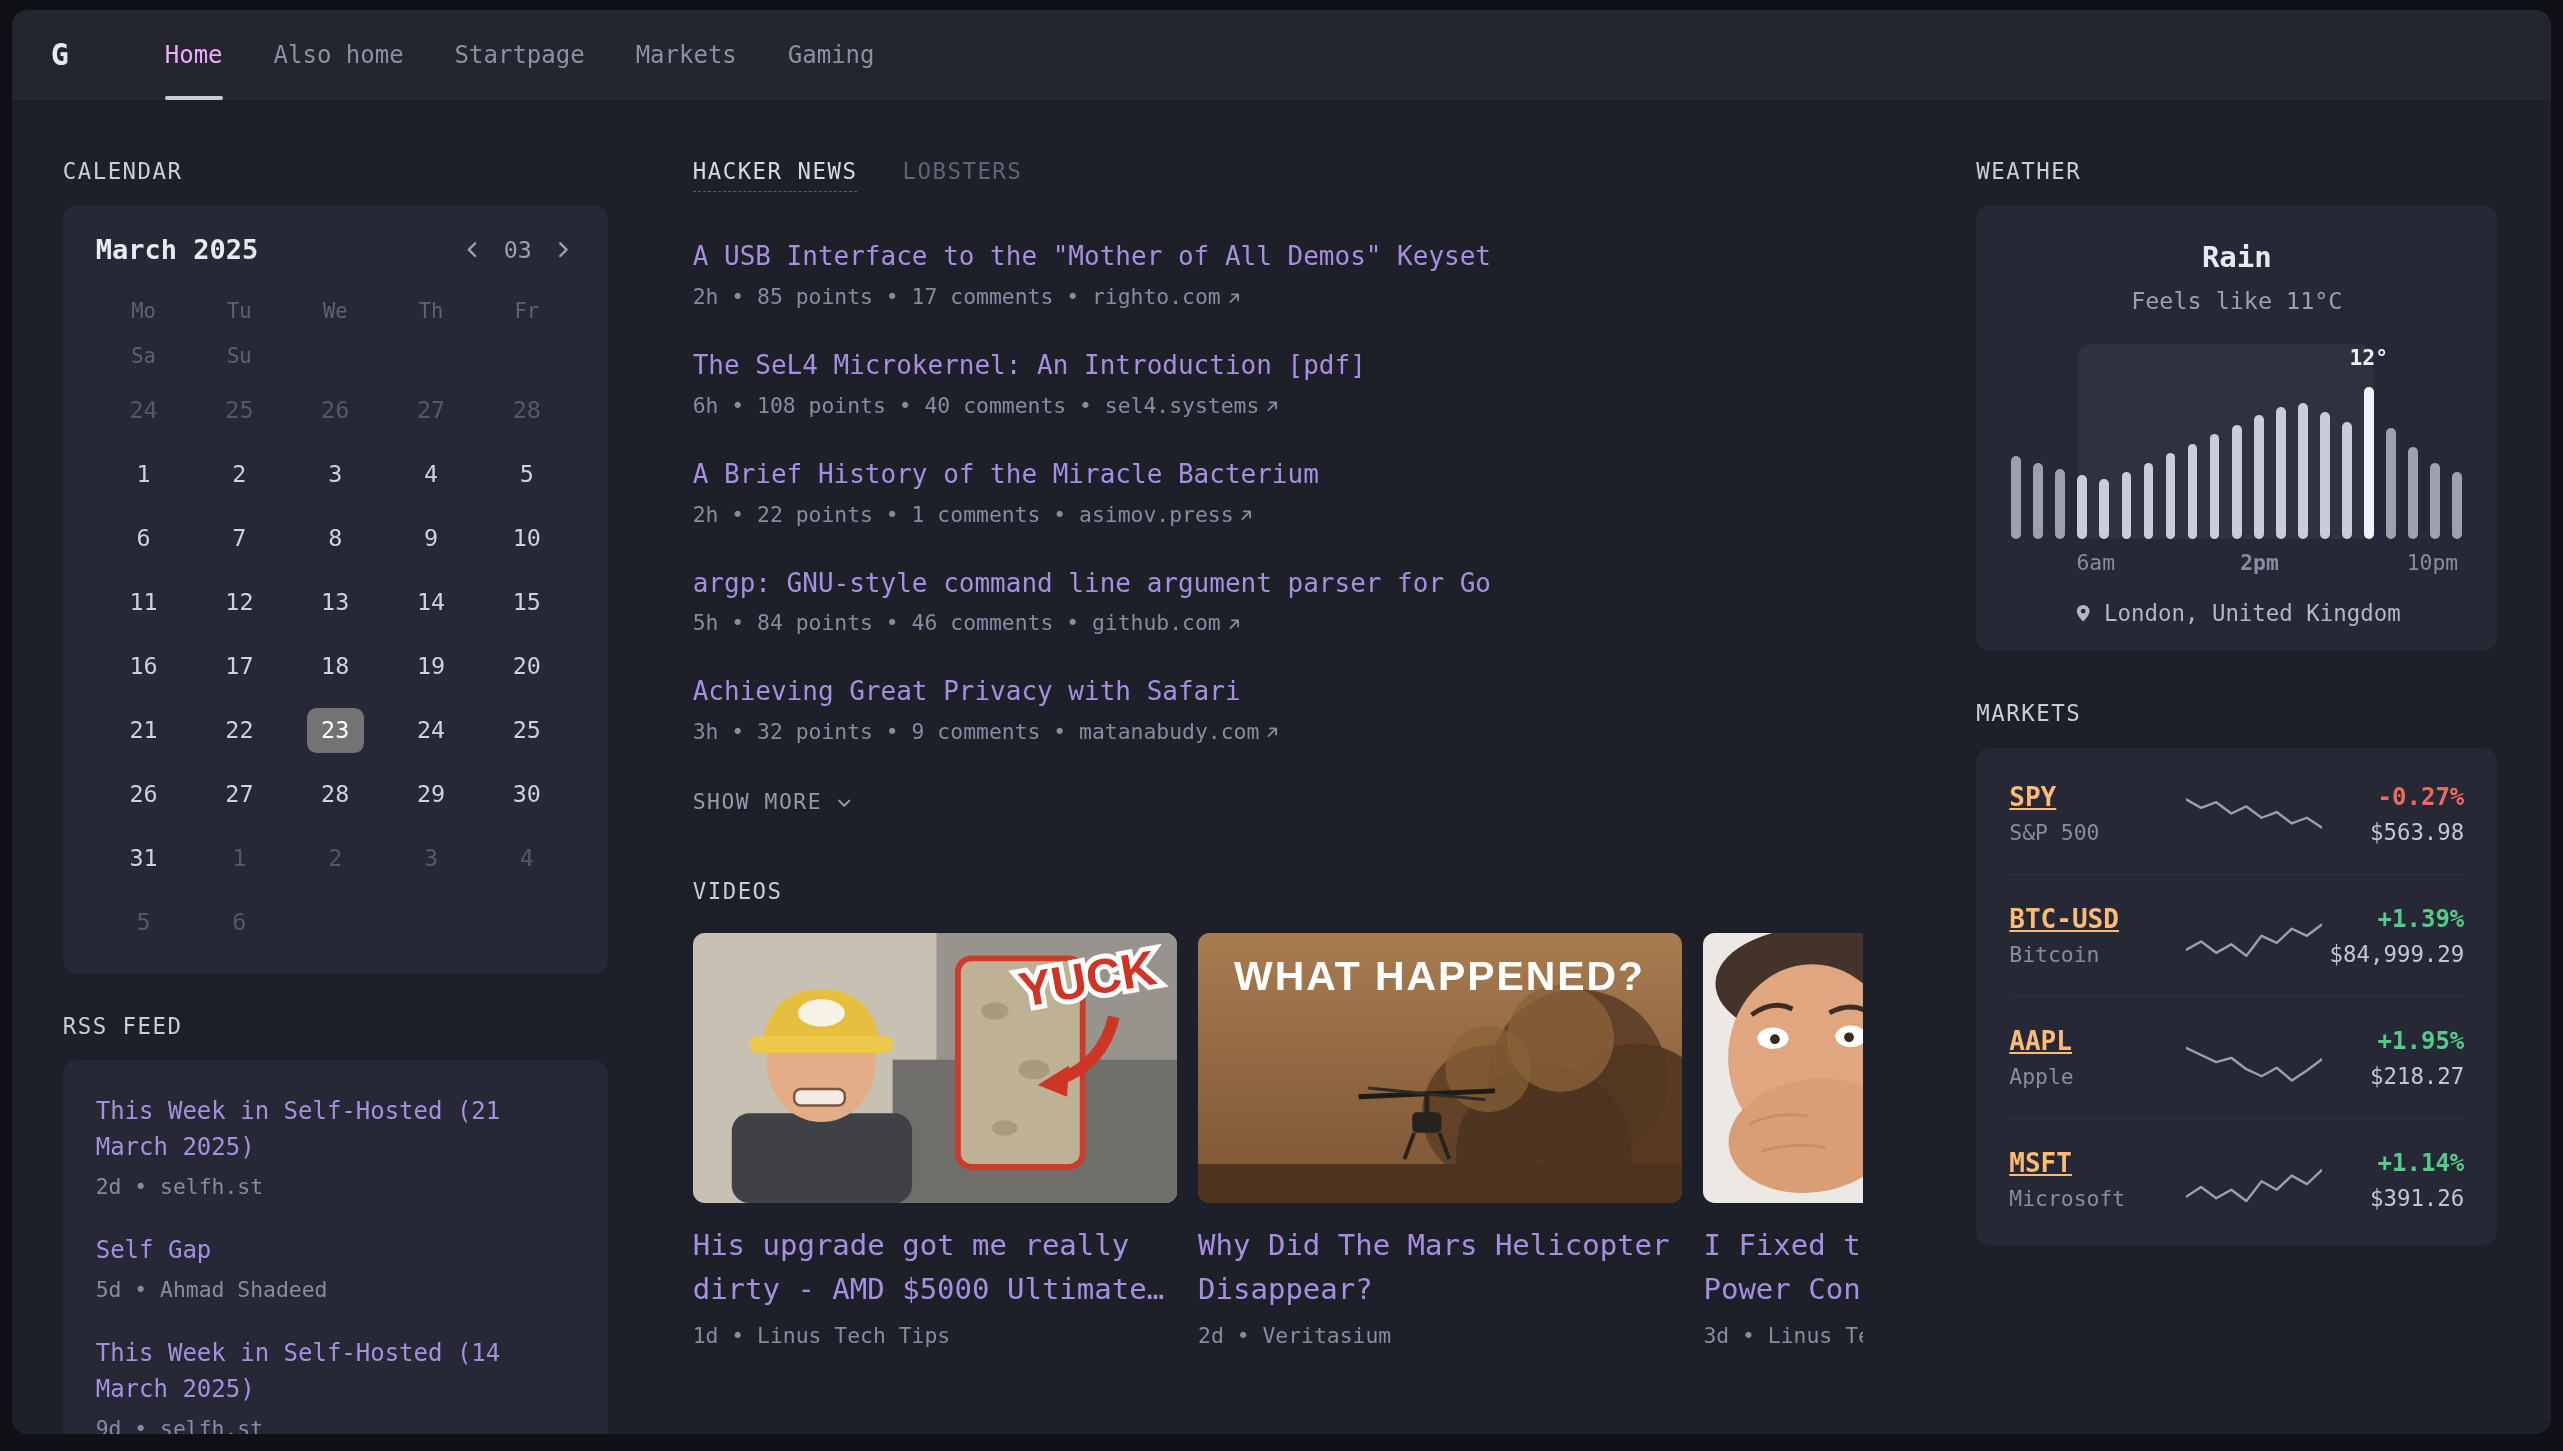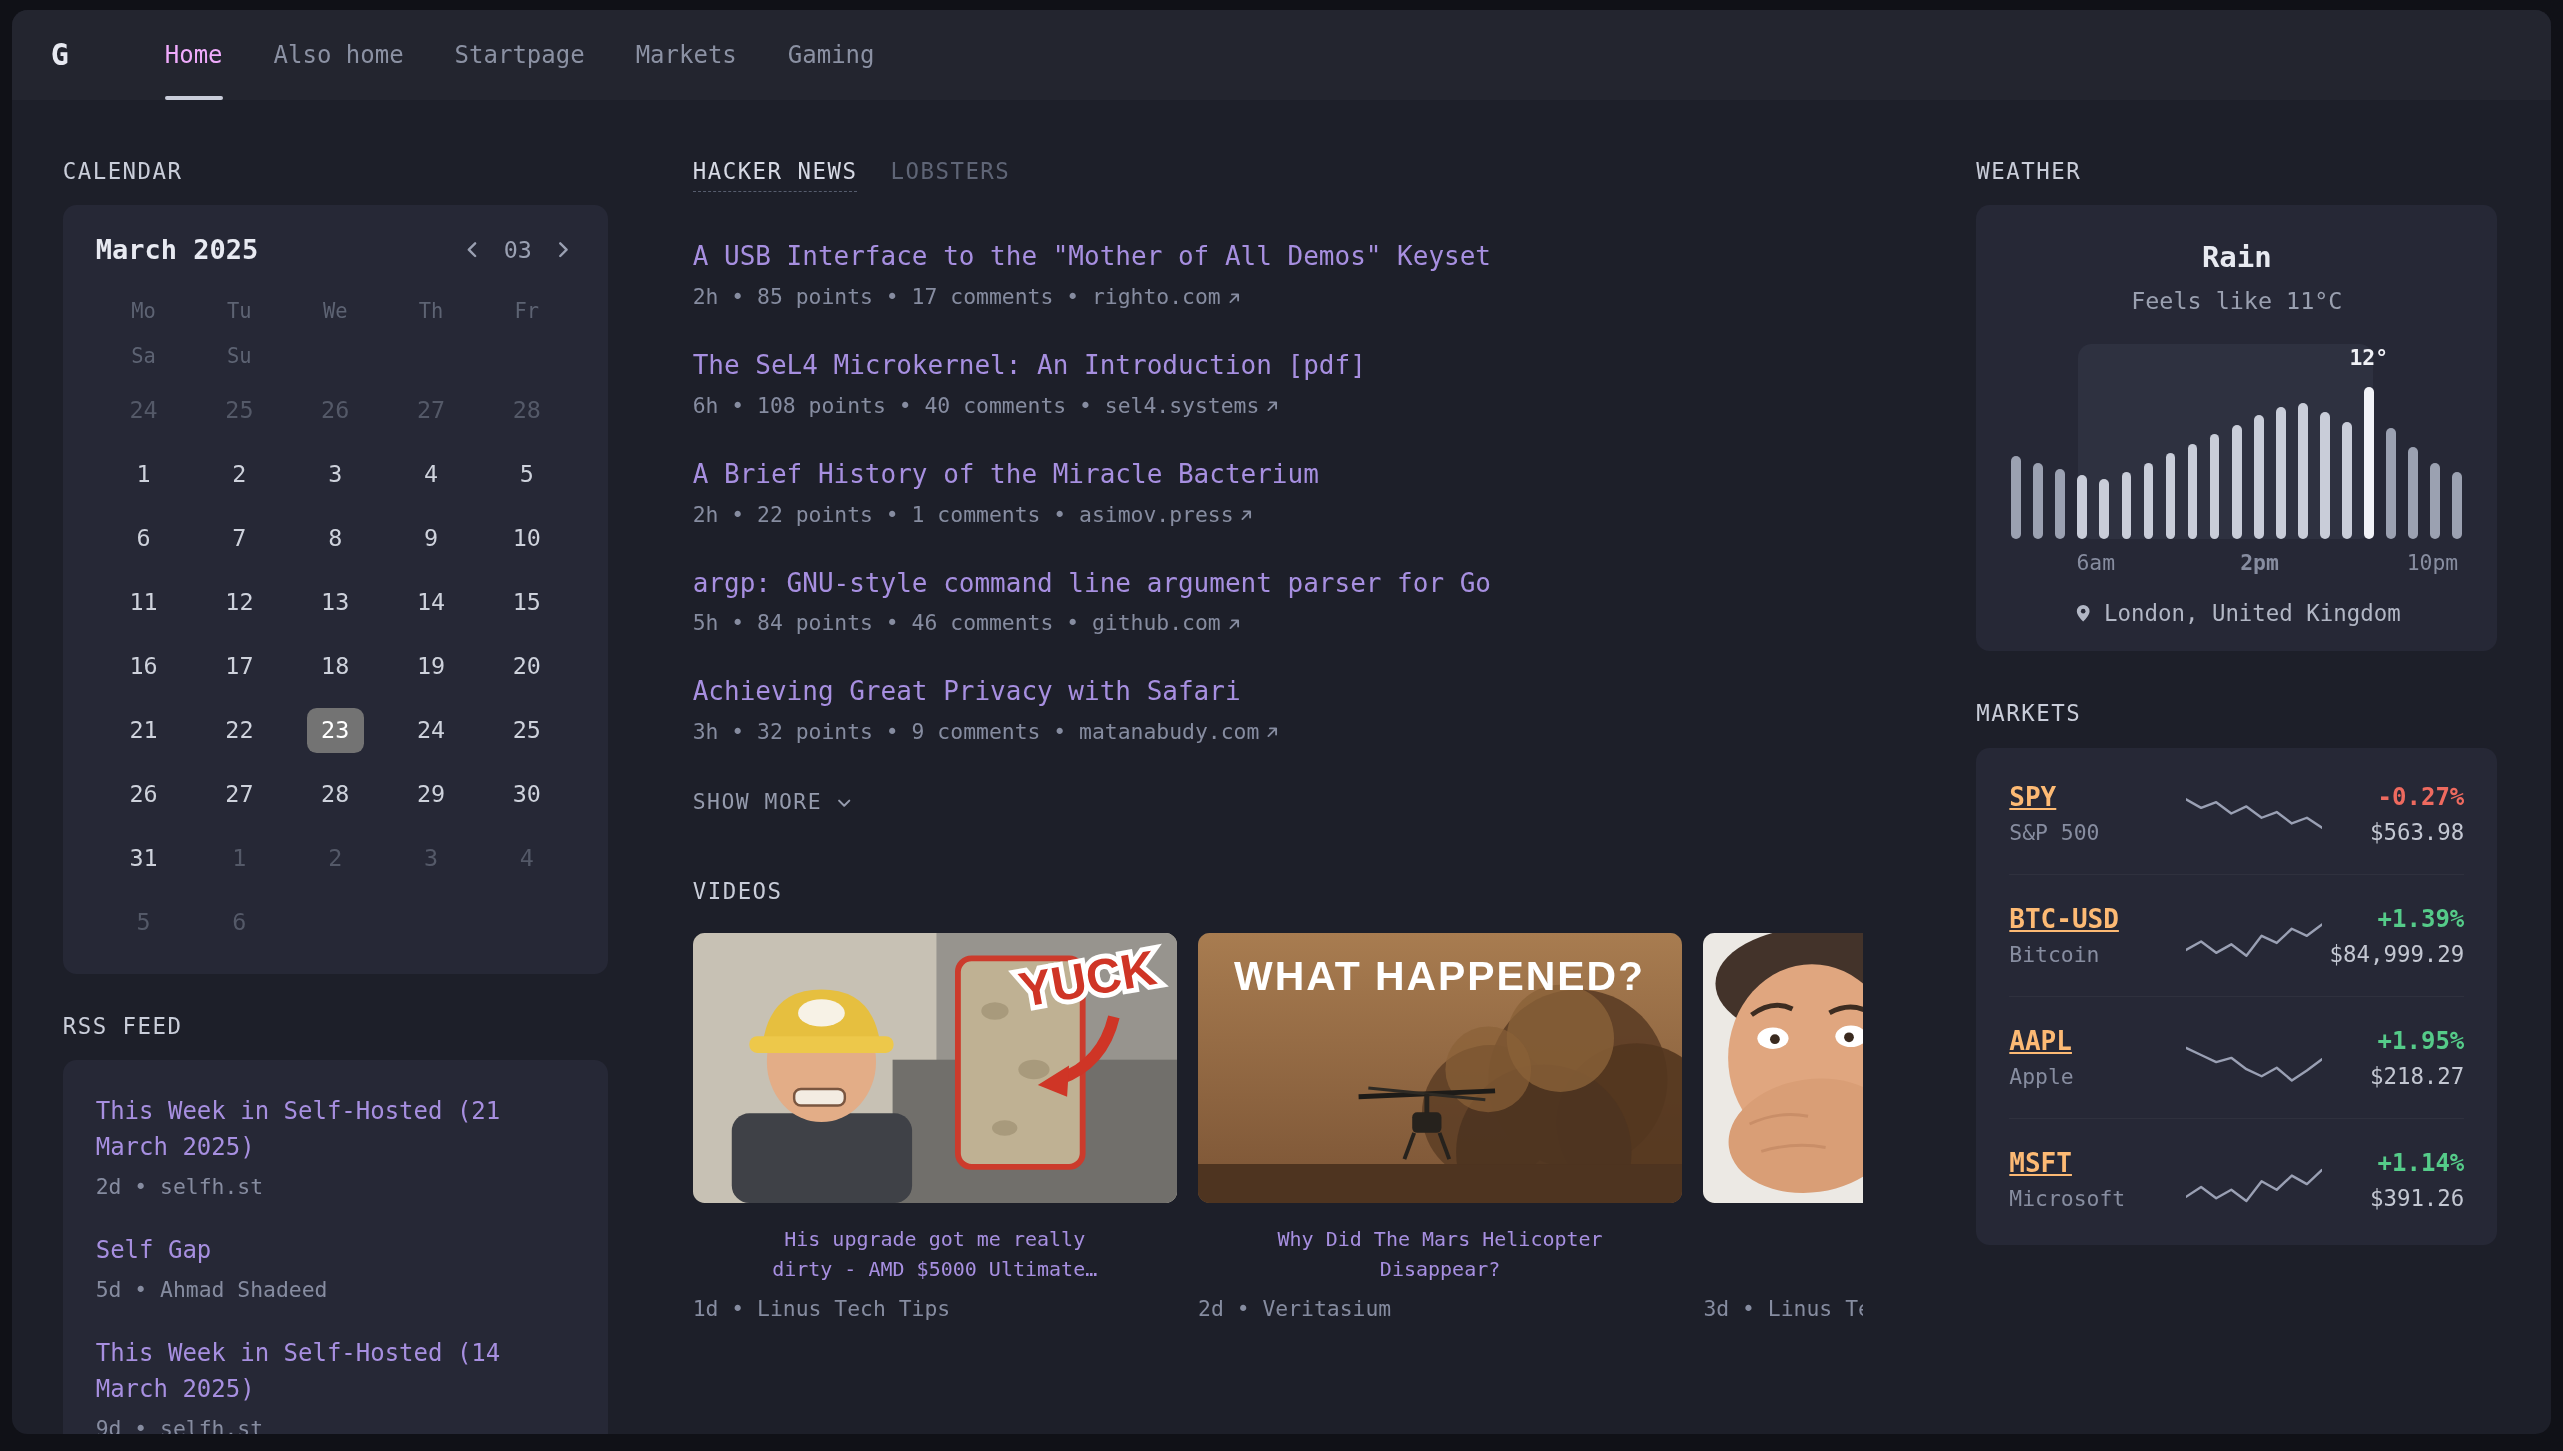--- a/index.html
+++ b/index.html
@@ -37,35 +37,35 @@
   .rss-label{margin-top:39px;}
   .rss-card{padding:33px 33px 29px;}
   .rss-item{margin-bottom:33px;}
   .rss-title{font-size:24px;color:#a78fe0;line-height:1.5;margin-bottom:8.8px;cursor:pointer;}
   .meta{font-size:21.4px;color:#868ca0;}
   .show-more{display:inline-flex;align-items:flex-end;gap:11.7px;font-size:21.4px;color:#959bad;letter-spacing:1.5px;cursor:pointer;margin-top:3.9px;}
   .chev-down{width:20.4px;height:20.4px;}
   .chev-down path{stroke:currentColor;stroke-width:2.4;fill:none;stroke-linecap:round;stroke-linejoin:round;}
   .twitch-label{margin-top:62px;margin-bottom:0;}
   
-  .feed-tabs{display:flex;align-items:baseline;gap:33px;margin-bottom:49px;}
+  .feed-tabs{display:flex;align-items:baseline;gap:45px;margin-bottom:49px;}
   .feed-tab{font-size:22.4px;letter-spacing:1.5px;color:#5f6576;cursor:pointer;}
   .feed-tab.active{color:#d6d9e4;border-bottom:1.9px dashed #565c6d;padding-bottom:7.8px;}
   .hn-item{margin-bottom:41px;}
   .hn-title{font-size:26px;color:#a78fe0;margin-bottom:12.7px;cursor:pointer;}
   .ext{width:18.5px;height:18.5px;vertical-align:-2.9px;margin-left:3.9px;}
   .ext path{stroke:currentColor;stroke-width:2.4;fill:none;stroke-linecap:round;stroke-linejoin:round;}
   .domain{cursor:pointer;}
   
   .videos-label{margin-top:64px;margin-bottom:29px;}
   .videos-row{display:flex;gap:21.4px;overflow:hidden;width:100%;}
   .vid-card{flex:0 0 484px;width:484px;}
   .vid-thumb{width:484px;height:270px;border-radius:11.7px;overflow:hidden;background:#333;cursor:pointer;}
   .vid-thumb svg{display:block;width:100%;height:100%;}
-  .vid-title{font-size:20px;color:#a78fe0;line-height:1.5;margin-top:21.4px;white-space:pre-line;cursor:pointer;text-align:center;}
+  .vid-title{font-size:29px;color:#a78fe0;line-height:1.5;margin-top:21.4px;white-space:pre-line;cursor:pointer;}
   .vid-meta{margin-top:11.7px;}
   
   .weather-card{padding:29px 33px 25px;text-align:center;}
   .w-cond{font-size:29px;font-weight:bold;color:#e8eaf1;margin-top:5.8px;}
   .w-feels{font-size:23.4px;color:#9aa0b0;margin-top:12.7px;}
   .w-chart{position:relative;height:195px;margin-top:29px;}
   .w-highlight{position:absolute;top:0;bottom:0;background:#2e3140;border-radius:13.6px;}
   .w-peak{position:absolute;top:1.9px;transform:translateX(-50%);font-size:21.4px;font-weight:bold;color:#f0f1f6;}
   .w-bars{position:absolute;left:1.9px;right:1.9px;bottom:0;top:37px;display:flex;align-items:flex-end;justify-content:space-between;}
   .wbar{width:9.7px;border-radius:5.8px;background:#9ba1b1;}

